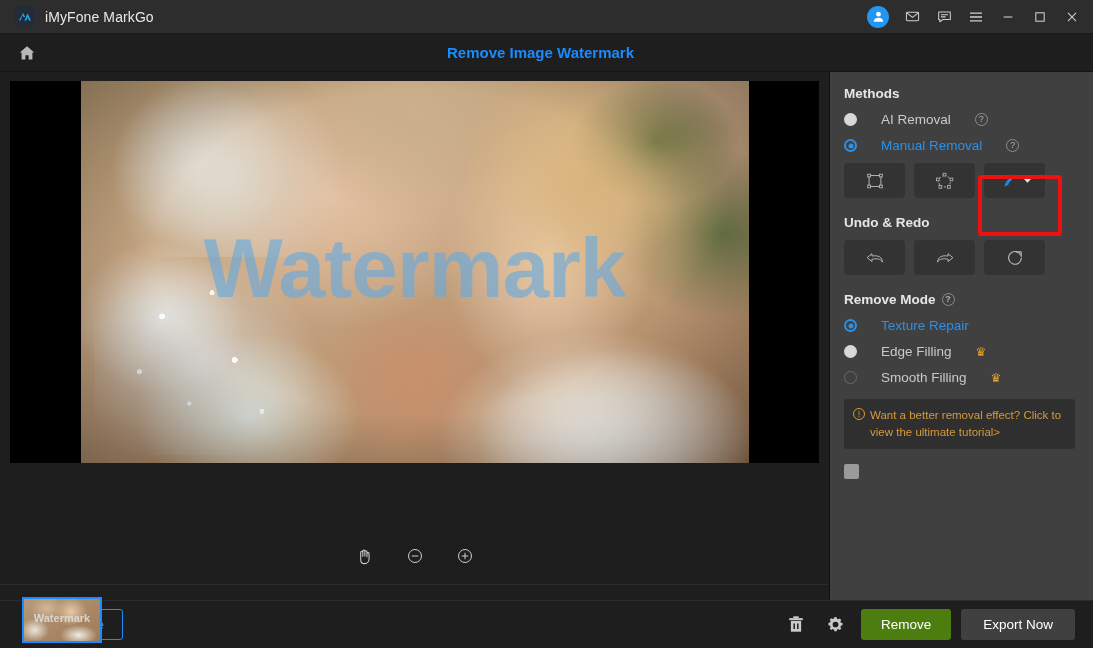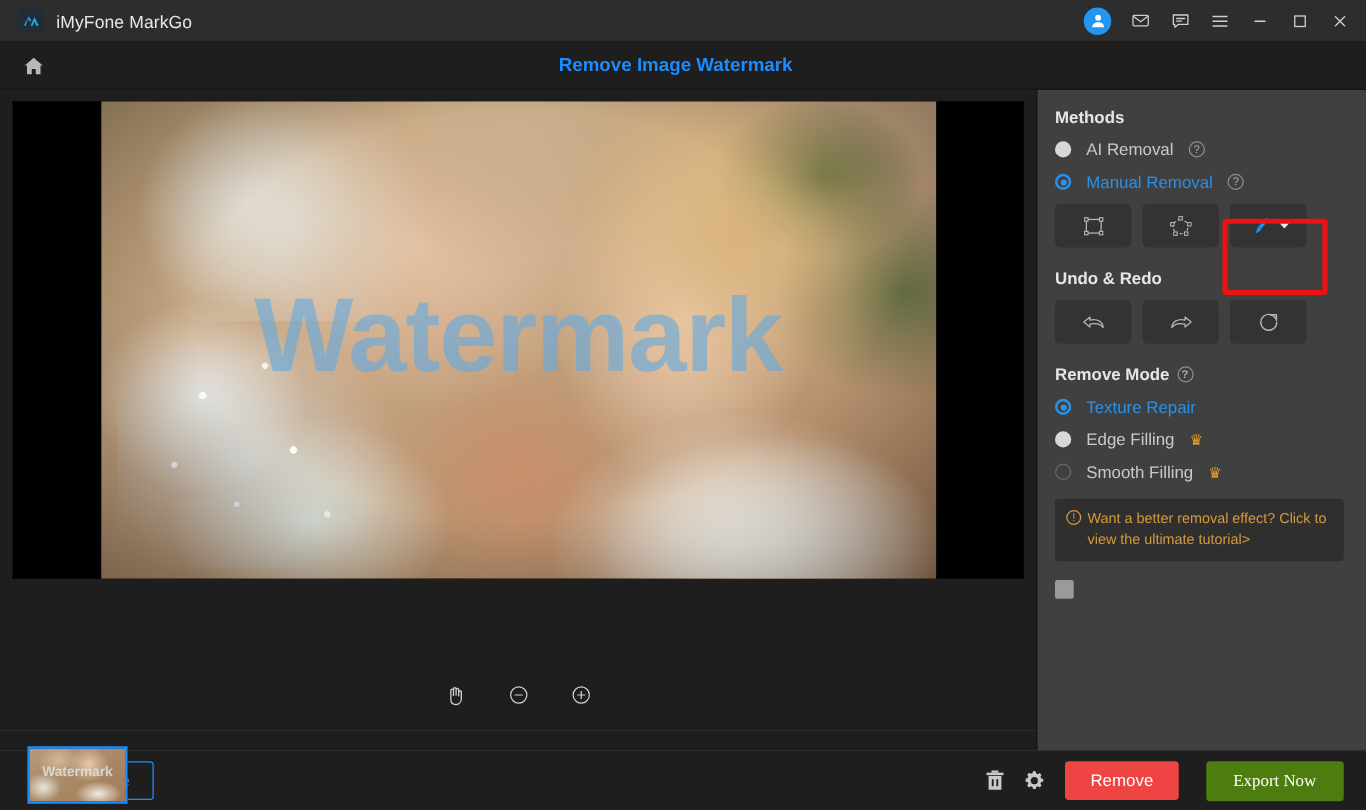--- a/index.html
+++ b/index.html
@@ -204,21 +204,21 @@
     color: #cacaca;
   }
 
   
   .sec-title {
     color: #e6e6e6; font-size: 13.5px; font-weight: bold;
     display: flex; align-items: center; gap: 6px;
   }
   .sec-mt { margin-top: 17px; }
   .radio-row {
-    display: flex; align-items: center; gap: 12px;
+    display: flex; align-items: center; gap: 24px;
     margin-top: 11px;
     font-size: 13.5px; color: #c9c9c9;
   }
   .radio-row.active { color: #2b90e8; }
   .rd { width: 13px; height: 13px; border-radius: 50%; flex: 0 0 13px; position: relative; }
   .rd.filled { background: #d8d8d8; }
   .rd.empty { background: transparent; border: 1.5px solid #6a6a6a; }
   .rd.sel { border: 2px solid #2b90e8; background: transparent; }
   .rd.sel::after {
     content: ""; position: absolute;
@@ -291,30 +291,30 @@
     padding: 7px 18px;
     font-family: inherit;
   }
   .footer-spacer { flex: 1 1 auto; }
   .gear-btn {
     width: 30px; height: 30px;
     display: flex; align-items: center; justify-content: center;
     color: #c8c8c8; margin-right: 10px;
   }
   .primary-btn {
-    background: #ef4444; color: #fff;
+    background: #4d7c0f; color: #fff;
     border: none; border-radius: 3px;
     font-size: 13.5px; padding: 8px 20px;
-    font-family: inherit; margin-right: 22px;
+    font-family: inherit; margin-right: 10px;
   }
   .accent-btn {
-    background: #4d7c0f; color: #fff;
+    background: #404040; color: #fff;
     border: none; border-radius: 3px;
     font-size: 13.5px; padding: 8px 22px;
-    font-family: Liberation Serif, serif;
+    font-family: Liberation Sans, sans-serif;
   }
 </style>
 </head>
 <body>
 
 <div id="app">
 
   <div class="titlebar">
     <div class="app-logo">
       <svg width="14" height="12" viewBox="0 0 14 12">

